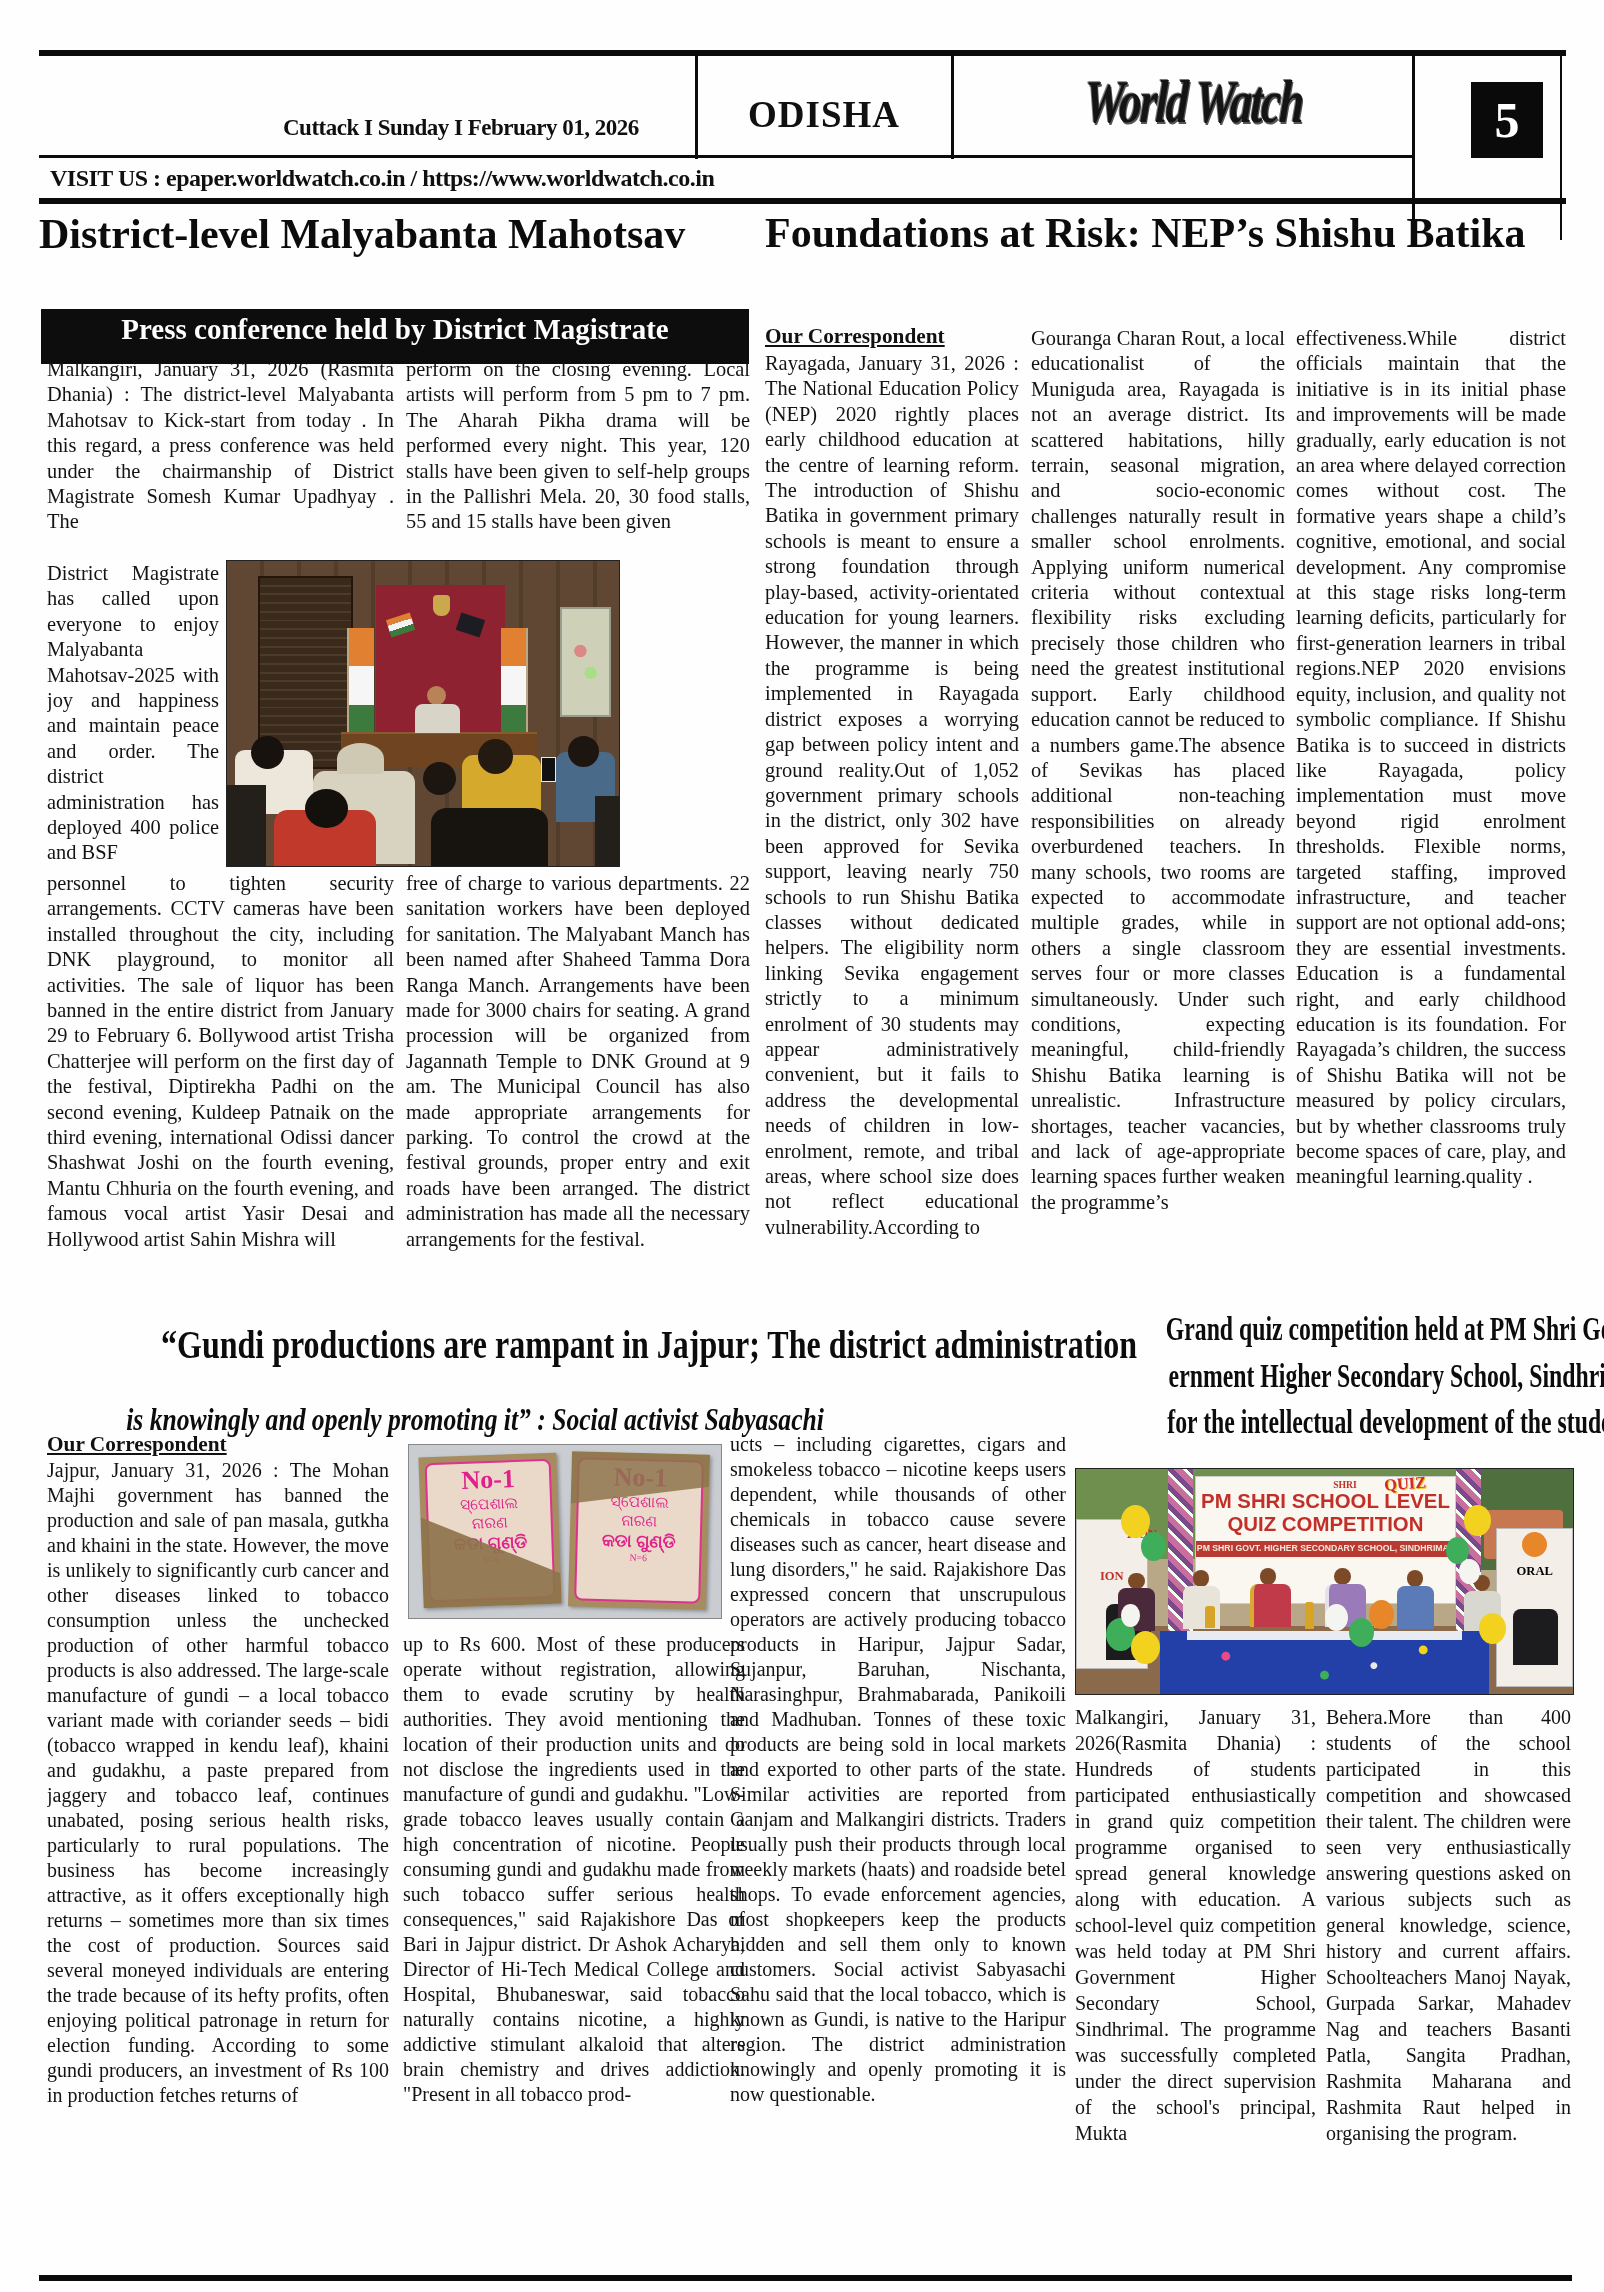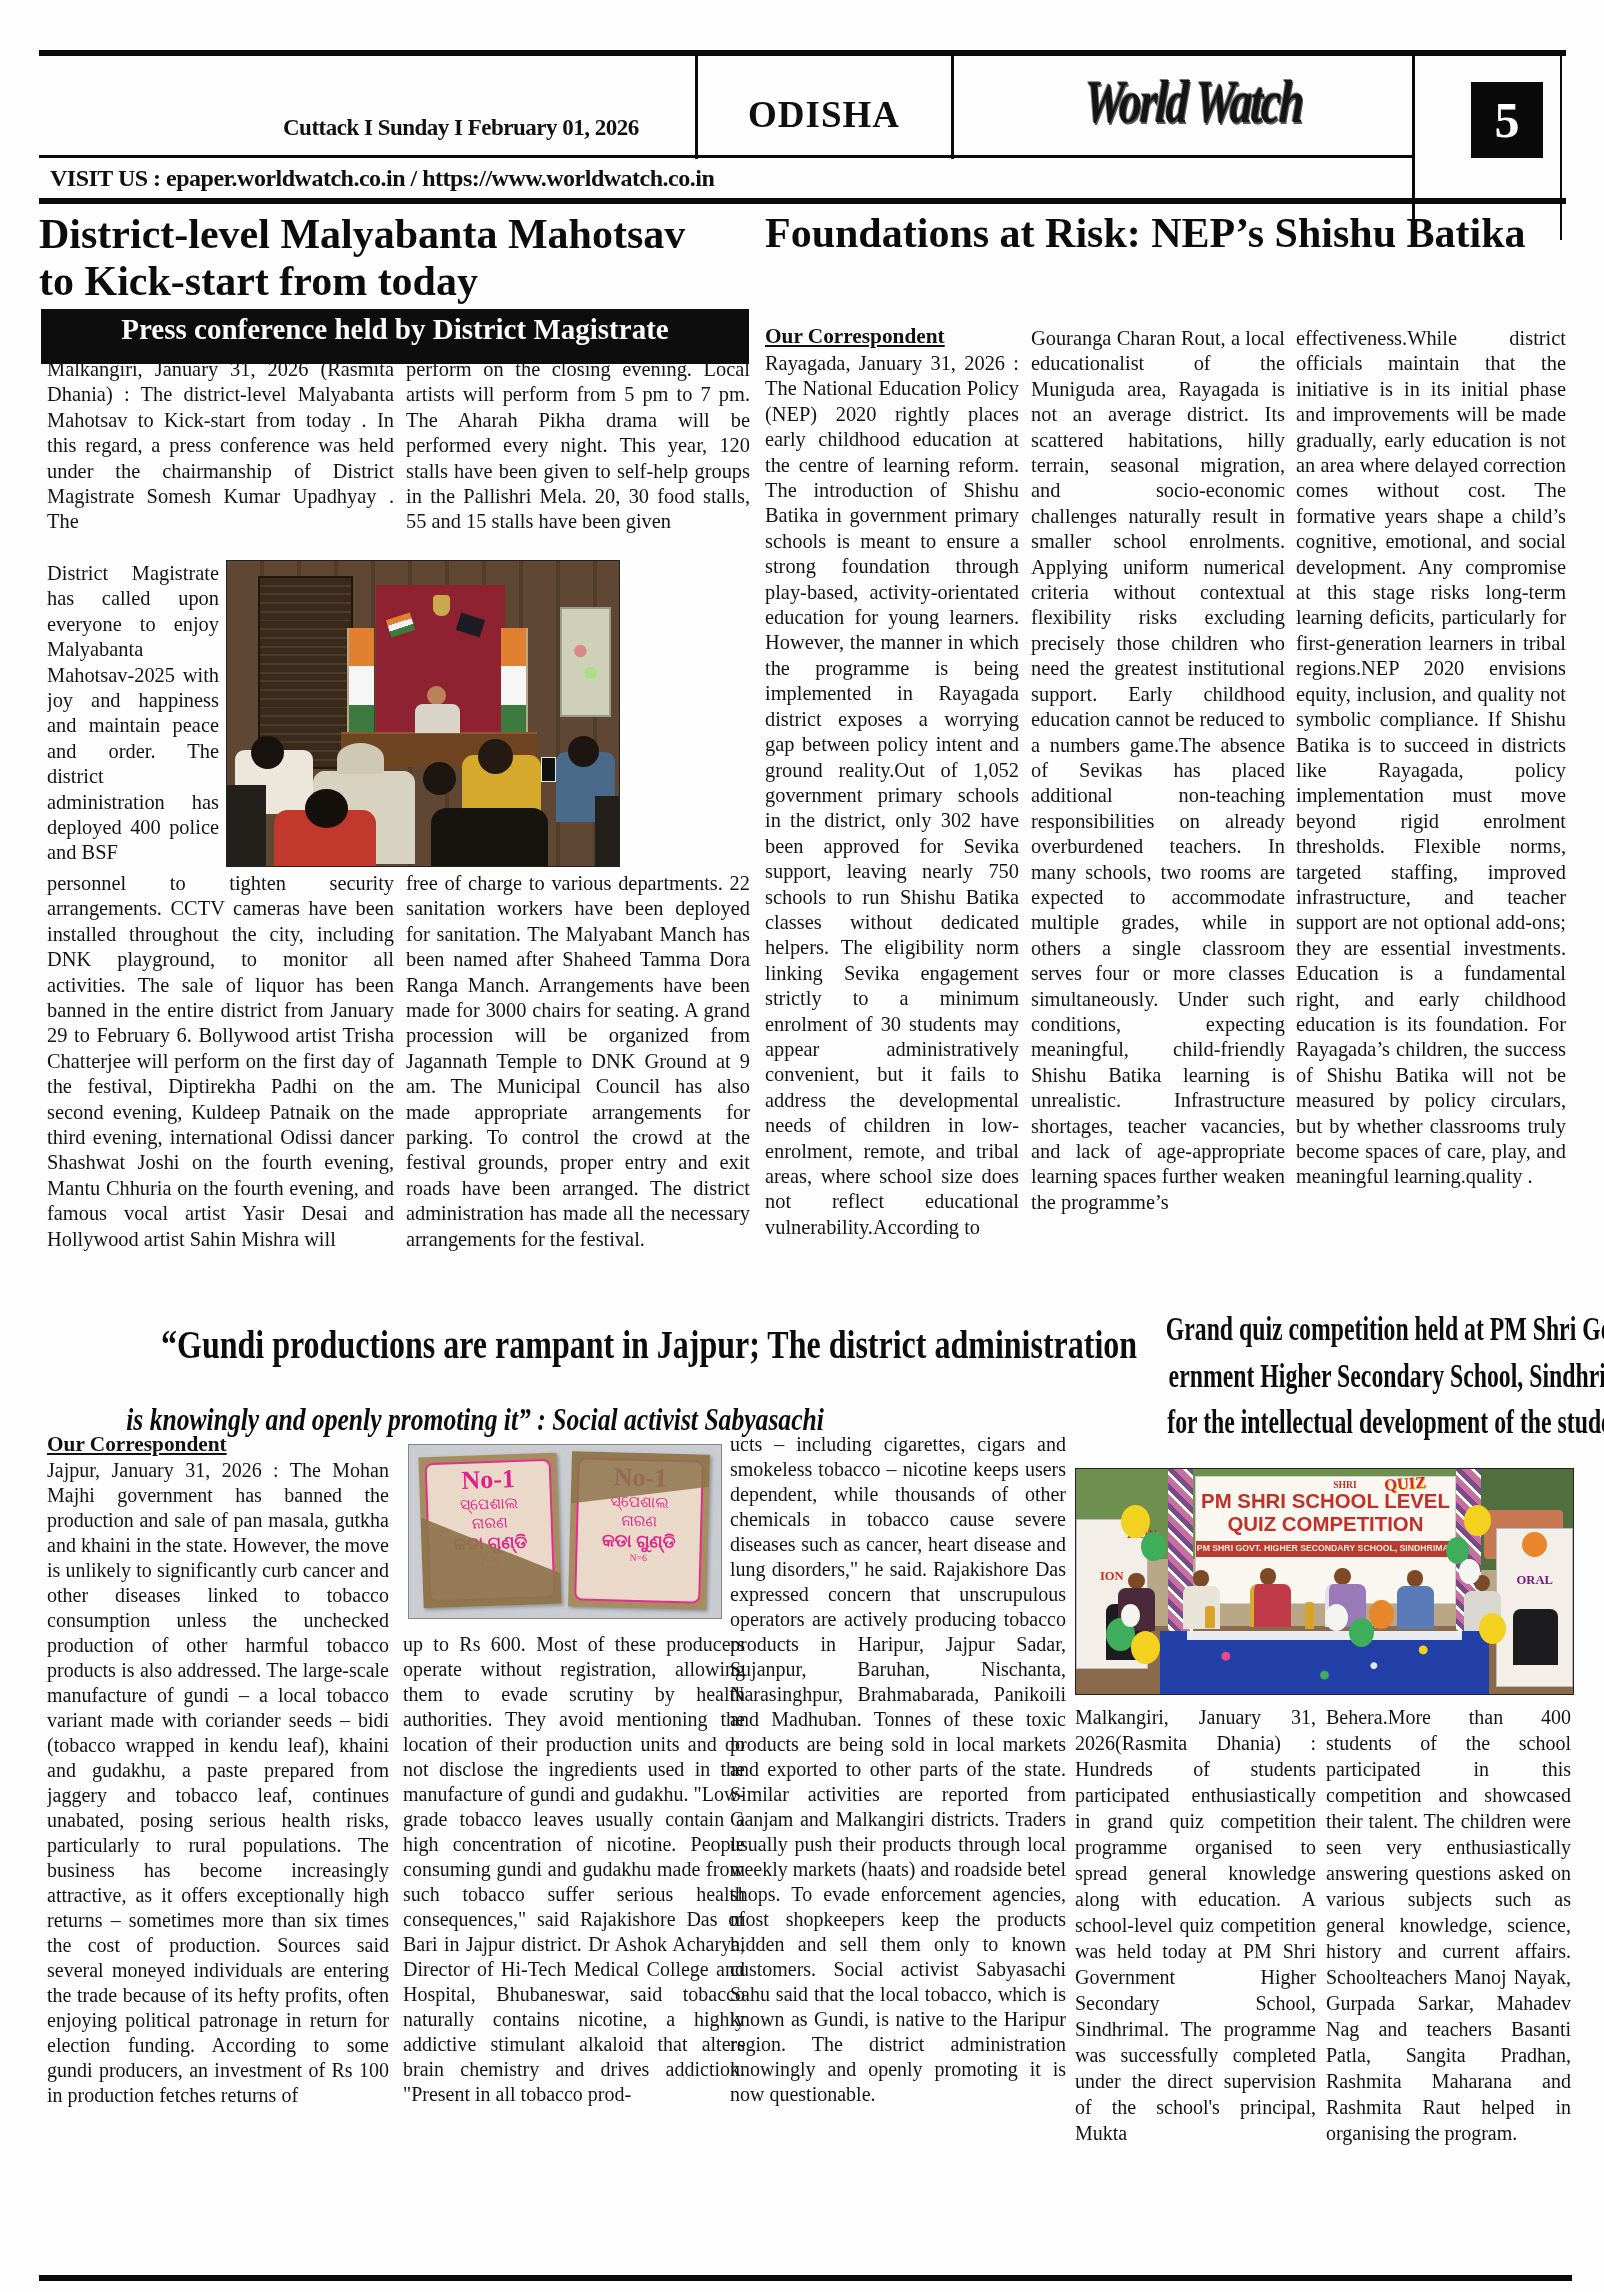--- a/index.html
+++ b/index.html
@@ -45,21 +45,20 @@
   <div class="rule" style="left:39px;top:155px;width:1373px;height:2.9px;"></div>
 
   <div class="abs" style="left:1471px;top:82px;width:72px;height:76px;background:#0a0a0a;color:#fff;
               text-align:center;font-size:50px;font-weight:bold;line-height:76px;">5</div>
 
   <div class="abs" style="left:50px;top:165px;width:951px;font-size:24px;font-weight:bold;letter-spacing:-0.5px;">VISIT US : epaper.worldwatch.co.in / https://www.worldwatch.co.in</div>
 
   <div class="rule" style="left:39px;top:198px;width:1527px;height:5.8px;"></div>
 
   <div class="abs hl" style="left:39px;top:213px;width:710px;font-size:42px;">District-level Malyabanta Mahotsav</div>
-  <div class="abs hl" style="left:39px;top:260px;width:710px;font-size:42px;">to Kick-start from  today</div>
 
   <div class="abs kicker" style="left:41px;top:309px;width:708px;height:55px;">Press conference held by District Magistrate</div>
 
   <div class="abs body-txt" style="left:47px;top:357px;width:347px;height:202px;">Malkangiri, January 31, 2026 (Rasmita Dhania) :  The district-level Malyabanta Mahotsav to Kick-start from today . In this regard, a press conference was held under the chairmanship of District Magistrate Somesh Kumar Upadhyay . The</div>
   <div class="abs body-txt" style="left:47px;top:561px;width:172px;height:307px;">District Magistrate has called upon everyone to enjoy Malyabanta Mahotsav-2025 with joy and happiness and maintain peace and order. The district administration has deployed 400 police and BSF</div>
   <div class="abs body-txt" style="left:47px;top:871px;width:347px;height:435px;">personnel to tighten security arrangements. CCTV cameras have been installed throughout the city, including DNK playground, to monitor all activities. The sale of liquor has been banned in the entire district from January 29 to February 6. Bollywood artist Trisha Chatterjee will perform on the first day of the festival, Diptirekha Padhi on the second evening, Kuldeep Patnaik on the third evening, international Odissi dancer Shashwat Joshi on the fourth evening, Mantu Chhuria on the fourth evening, and famous vocal artist Yasir Desai and Hollywood artist Sahin Mishra will</div>
   <div class="abs body-txt" style="left:406px;top:357px;width:344px;height:202px;">perform on the closing evening. Local artists will perform from 5 pm to 7 pm. The Aharah Pikha drama will be performed every night. This year, 120 stalls have been given to self-help groups in the Pallishri Mela. 20, 30 food stalls, 55 and 15 stalls have been given</div>
   <div class="abs body-txt" style="left:406px;top:871px;width:344px;height:435px;">free of charge to various departments. 22 sanitation workers have been deployed for sanitation. The Malyabant Manch has been named after Shaheed Tamma Dora Ranga Manch. Arrangements have been made for 3000 chairs for seating. A grand procession will be organized from Jagannath Temple to DNK Ground at 9 am. The Municipal Council has also made appropriate arrangements for parking. To control the crowd at the festival grounds, proper entry and exit roads have been arranged. The district administration has made all the necessary arrangements for the festival.</div>
 
   <div class="photo" style="left:226px;top:560px;width:392px;height:305px;background:#5d4632;">
@@ -143,21 +142,21 @@
 
   <div class="photo" style="left:1075px;top:1468px;width:497px;height:225px;background:linear-gradient(180deg,#6f8f4f 0 40%,#b8a888 40% 70%,#8a6a4a 70% 100%);">
     <div class="abs" style="right:0;top:0;width:22%;height:45%;background:#4f6f3f;"></div>
     <div class="abs" style="right:2%;top:18%;width:16%;height:22%;background:#c87850;border-radius:3.9px;"></div>
     <div class="abs" style="left:0;top:22%;width:14%;height:66%;background:#f3efe8;border:1px solid #bbb;text-align:center;">
       <div style="color:#c13028;font-weight:bold;font-size:12.6px;margin-top:7.8px;padding-left:48px;">TION</div>
       <div style="color:#c13028;font-weight:bold;font-size:12.6px;margin-top:27px;">ION</div>
     </div>
     <div class="abs" style="right:0;top:26%;width:15%;height:70%;background:#f3efe8;border:1px solid #bbb;text-align:center;">
       <div style="width:25px;height:25px;border-radius:50%;background:#e8862a;margin:3.9px auto 0;"></div>
-      <div style="color:#701a75;font-weight:bold;font-size:12.6px;margin-top:16px;">ORAL</div>
+      <div style="color:#000000;font-weight:bold;font-size:12.6px;margin-top:7px;">ORAL</div>
     </div>
     <div class="abs" style="left:18.5%;top:0;width:5%;height:100%;background:repeating-linear-gradient(45deg,#c96fa0 0 5.8px,#efe 5.8px 8.7px,#7a4a8a 8.7px 13.6px);"></div>
     <div class="abs" style="left:76.5%;top:0;width:5%;height:100%;background:repeating-linear-gradient(45deg,#c96fa0 0 5.8px,#efe 5.8px 8.7px,#7a4a8a 8.7px 13.6px);"></div>
     <div class="abs" style="left:24%;top:3%;width:52%;height:56%;background:#faf7f1;border:1px solid #ccc;text-align:center;overflow:hidden;">
       <div style="font-size:9.7px;font-weight:bold;color:#c13028;margin-top:1.9px;padding-left:39px;">SHRI</div>
       <div style="font-size:20.4px;font-weight:bold;color:#c13028;font-family:'Liberation Sans',sans-serif;line-height:23px;">PM SHRI SCHOOL LEVEL</div>
       <div style="font-size:20.4px;font-weight:bold;color:#c13028;font-family:'Liberation Sans',sans-serif;line-height:23px;">QUIZ COMPETITION</div>
       <div style="margin-top:5.8px;background:#b93a33;color:#f8e8d8;font-size:8.7px;font-weight:bold;line-height:15.5px;font-family:'Liberation Sans',sans-serif;">PM SHRI GOVT. HIGHER SECONDARY SCHOOL, SINDHRIMAL</div>
     </div>
     <div class="abs" style="left:62%;top:2%;font-size:16.5px;font-weight:bold;color:#d02a2a;text-shadow:1px 1px 0 #f2c21f;transform:rotate(-4deg);">QUIZ</div>

